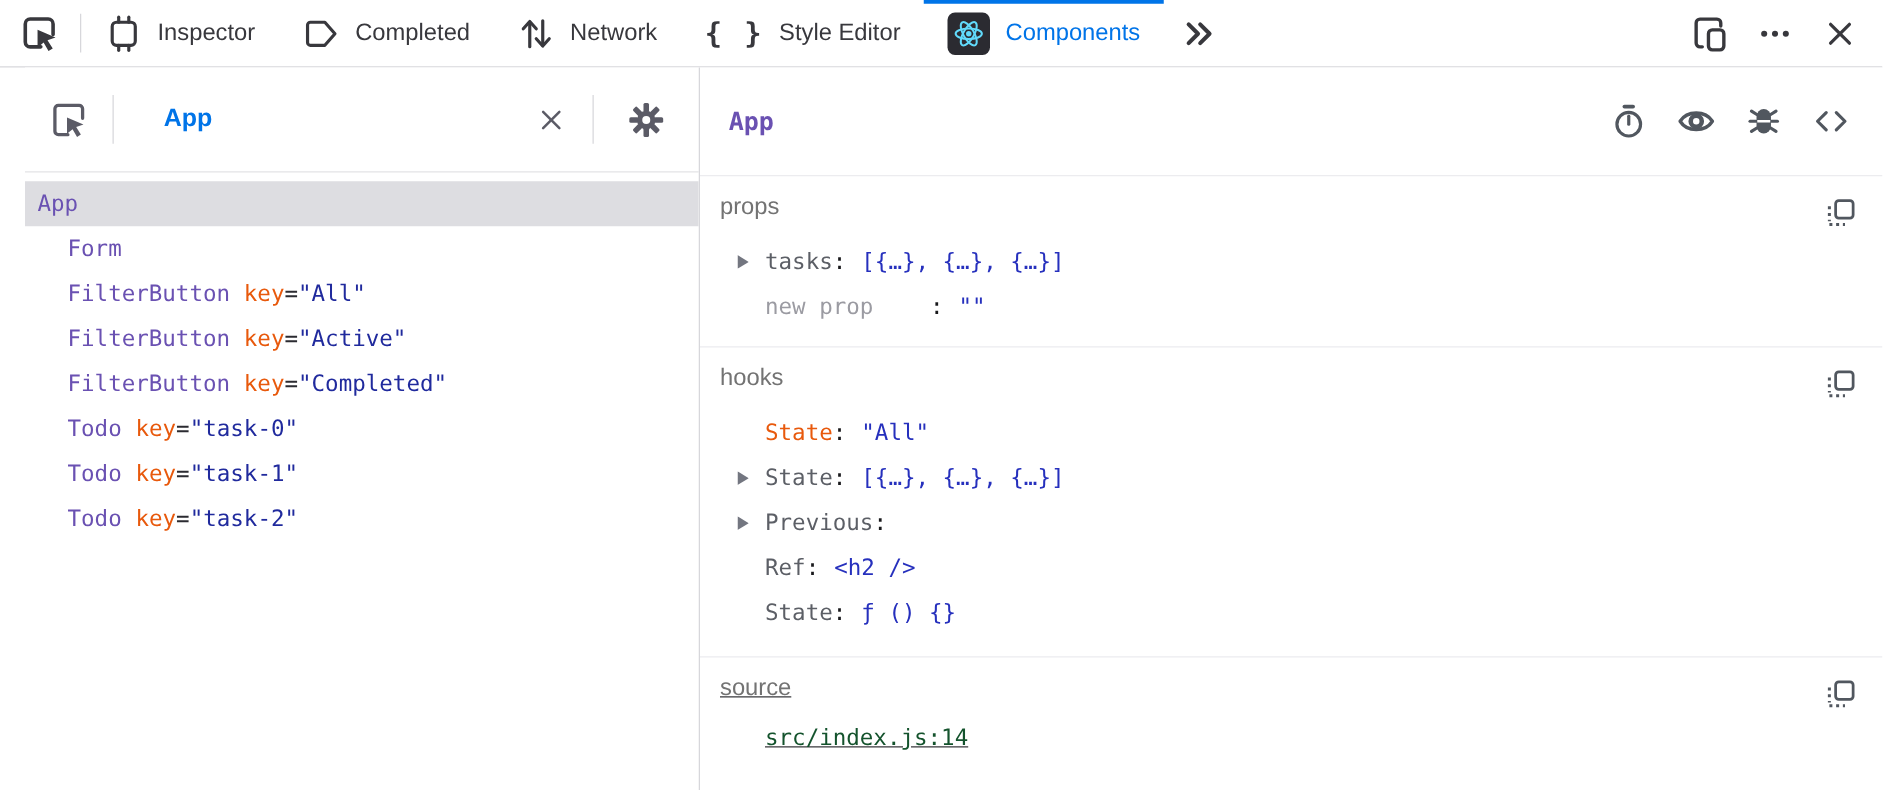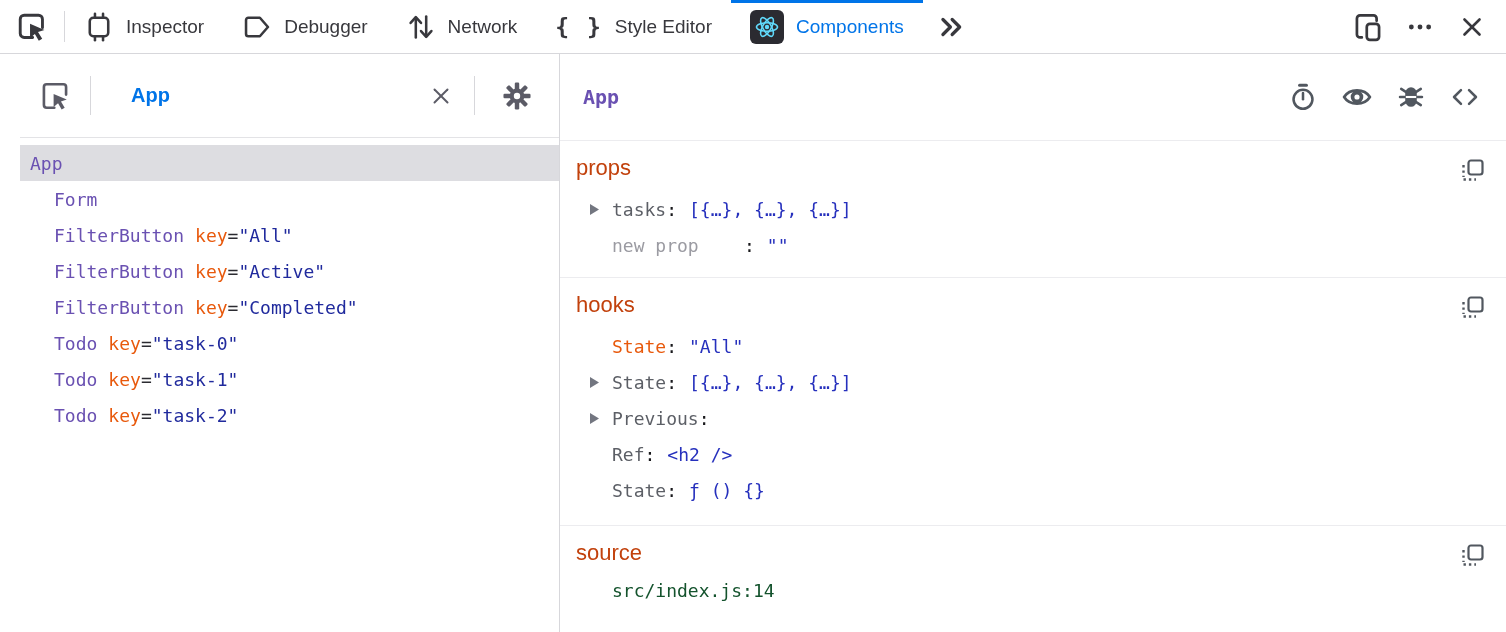--- a/index.html
+++ b/index.html
@@ -96,22 +96,22 @@
     border-bottom: 1px solid #ececef;
     display: flex; align-items: center; padding: 0 26px 0 23px;
   }
   .right-title { font-family: "DejaVu Sans Mono", monospace; font-size: 20px; font-weight: bold; color: #6a51b2; }
   .right-header-icons { margin-left: auto; display: flex; align-items: center; gap: 24px; }
   .right-header-icons .icon-btn { width: 30px; height: 30px; }
 
   .section { border-bottom: 1px solid #ececef; padding: 14px 20px 0 16px; overflow: hidden; }
   .section-props  { height: 137px; flex: 0 0 137px; }
   .section-hooks  { height: 248px; flex: 0 0 248px; }
-  .section-source { flex: 1; border-bottom: none; }
-  .section-head { display: flex; align-items: flex-start; font-size: 22px; color: #c2410c; }
+  .section-source { flex: 1; border-bottom: none; text-decoration: underline; }
+  .section-head { display: flex; align-items: flex-start; font-size: 19px; color: #737373; }
   .copy-btn { margin-left: auto; margin-top: 2px; }
 
   .kv-rows { margin-top: 8px; }
   .kv-row {
     height: 36px; display: flex; align-items: center; padding-left: 14px;
     font-family: "DejaVu Sans Mono", monospace; font-size: 18px; cursor: default;
   }
   .arrow-slot { width: 22px; display: flex; align-items: center; }
   .label { color: #5c5f66; }
   .label.orange { color: #e8590c; }
@@ -155,21 +155,21 @@
         <span>Inspector</span>
       </button>
 
 
       <button class="tab">
         <span>
           <svg class="ic" width="30" height="30" viewBox="0 0 26 26">
             <path class="stroke-dark" d="M5.5 5 H15.5 L22.5 13 L15.5 21 H5.5 A2 2 0 0 1 3.5 19 V7 A2 2 0 0 1 5.5 5 Z"></path>
           </svg>
         </span>
-        <span>Debugger</span>
+        <span>Completed</span>
       </button>
 
       <button class="tab">
         <span>
           <svg class="ic" width="30" height="30" viewBox="0 0 26 26">
             <line class="stroke-dark" x1="8.5" y1="22" x2="8.5" y2="5"></line>
             <polyline class="stroke-dark" points="4,9.5 8.5,4.5 13,9.5"></polyline>
             <line class="stroke-dark" x1="17.5" y1="4" x2="17.5" y2="21"></line>
             <polyline class="stroke-dark" points="13,16.5 17.5,21.5 22,16.5"></polyline>
           </svg>

